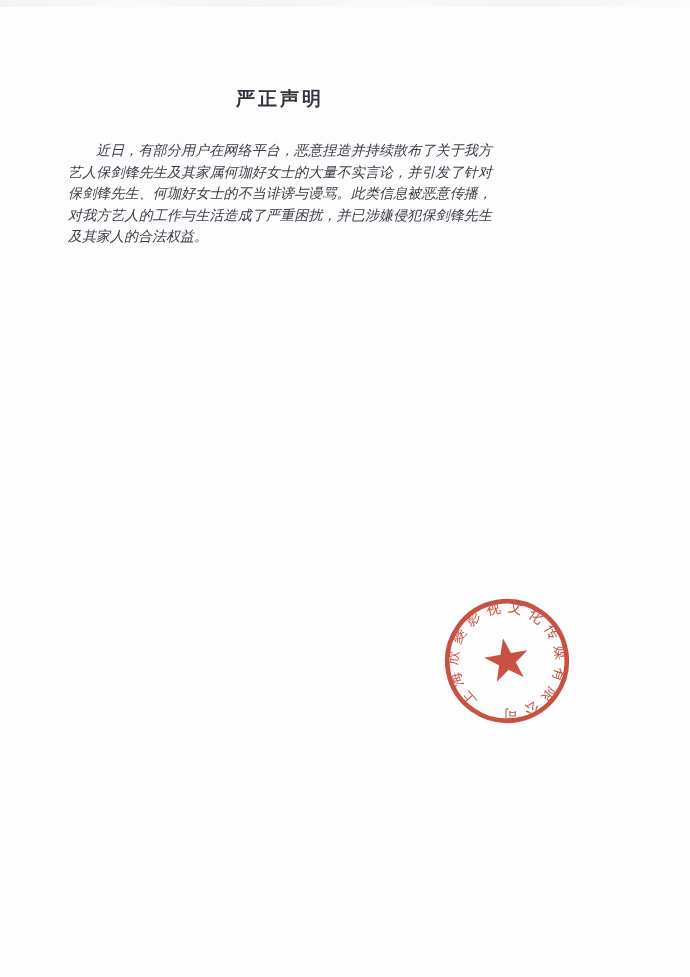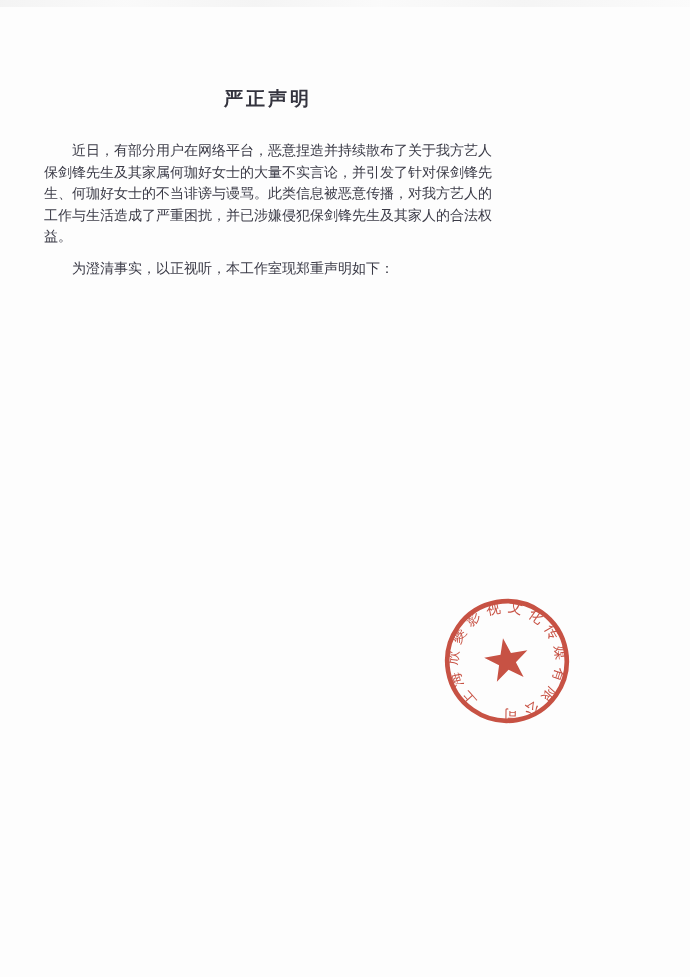--- a/index.html
+++ b/index.html
@@ -23,38 +23,39 @@
     width: 100%; height: 7px;
     background: linear-gradient(90deg, #ececec 0%, #f7f7f7 18%, #ededed 37%, #f8f8f8 55%, #eeeeee 76%, #f9f9f9 100%);
     opacity: 0.55;
   }
   .page {
     position: absolute;
     left: 0; top: 0;
     width: 574px;
     height: 977px;
     box-sizing: border-box;
-    padding: 88px 82px 0 44px;
+    padding: 88px 82px 0 68px;
   }
   .doc-title {
     margin: 0 0 30px 0;
     text-align: center;
     font-size: 19px;
     line-height: 22px;
     font-weight: bold;
     letter-spacing: 3px;
     color: #34343f;
   }
   .para {
     margin: 0 0 10px 0;
     font-size: 14px;
     line-height: 21.5px;
     text-align: justify;
     text-indent: 2em;
     color: #3a3a46;
+    font-style: italic;
   }
   .signature-block {
     position: absolute;
     top: 644px;
     right: 97px;
     text-align: right;
     font-size: 14.5px;
     line-height: 22px;
     color: #3a3a46;
     z-index: 1;
@@ -75,21 +76,20 @@
 </head>
 <body>
 
 <div class="canvas">
   <div class="scan-noise-top"></div>
 
   <div class="page">
     <h1 class="doc-title"><span>严正声明</span></h1>
 
     <p class="para">近日，有部分用户在网络平台，恶意捏造并持续散布了关于我方艺人保剑锋先生及其家属何珈好女士的大量不实言论，并引发了针对保剑锋先生、何珈好女士的不当诽谤与谩骂。此类信息被恶意传播，对我方艺人的工作与生活造成了严重困扰，并已涉嫌侵犯保剑锋先生及其家人的合法权益。</p>
-    <p class="para">为澄清事实，以正视听，本工作室现郑重声明如下：</p>
   </div>
 
 
   <div class="stamp">
     <svg viewBox="0 0 150 150" xmlns="http://www.w3.org/2000/svg">
       <defs>
         <path id="sealTextPath" d="M 34.7,115.3 A 57,57 0 1 1 115.3,34.7 A 57,57 0 1 1 34.7,115.3" fill="none"></path>
       </defs>
       <circle cx="75" cy="75" r="70" fill="none" stroke="#c23a2a" stroke-width="5.5"></circle>
       <polygon points="75,48 81.2,66.5 100.7,66.7 85.0,78.2 90.9,96.8 75,85.5 59.1,96.8 65.0,78.2 49.3,66.7 68.8,66.5" fill="#c23a2a"></polygon>

